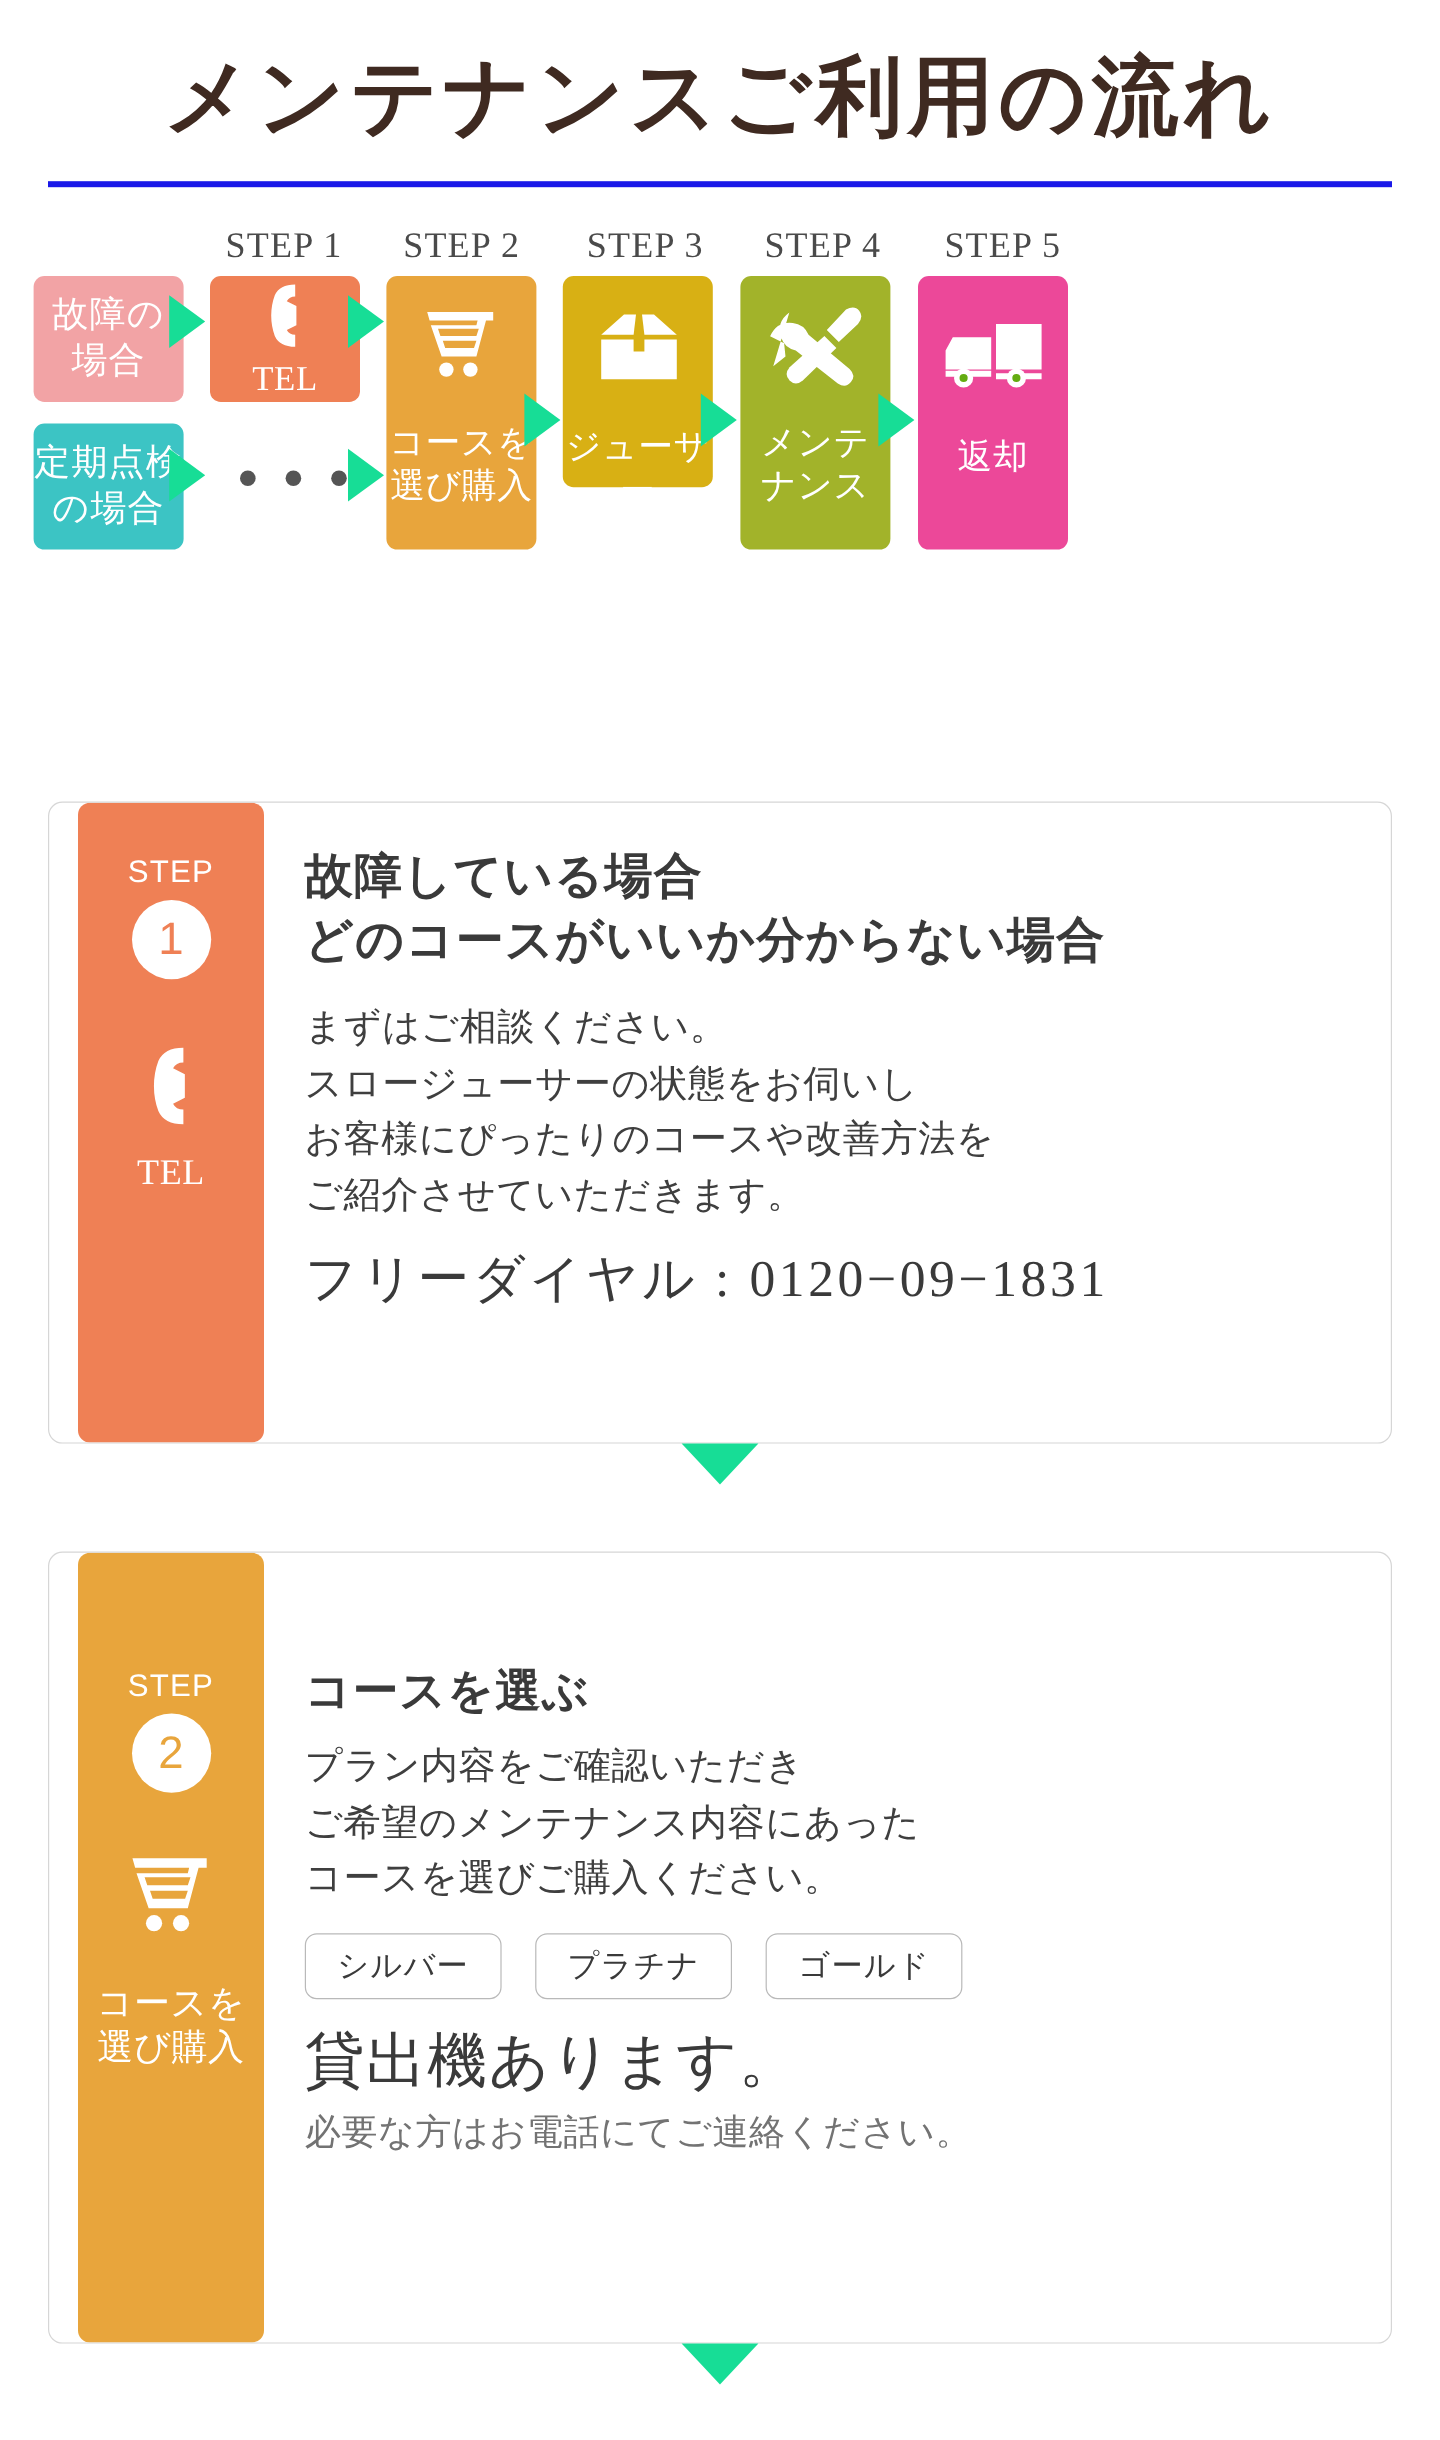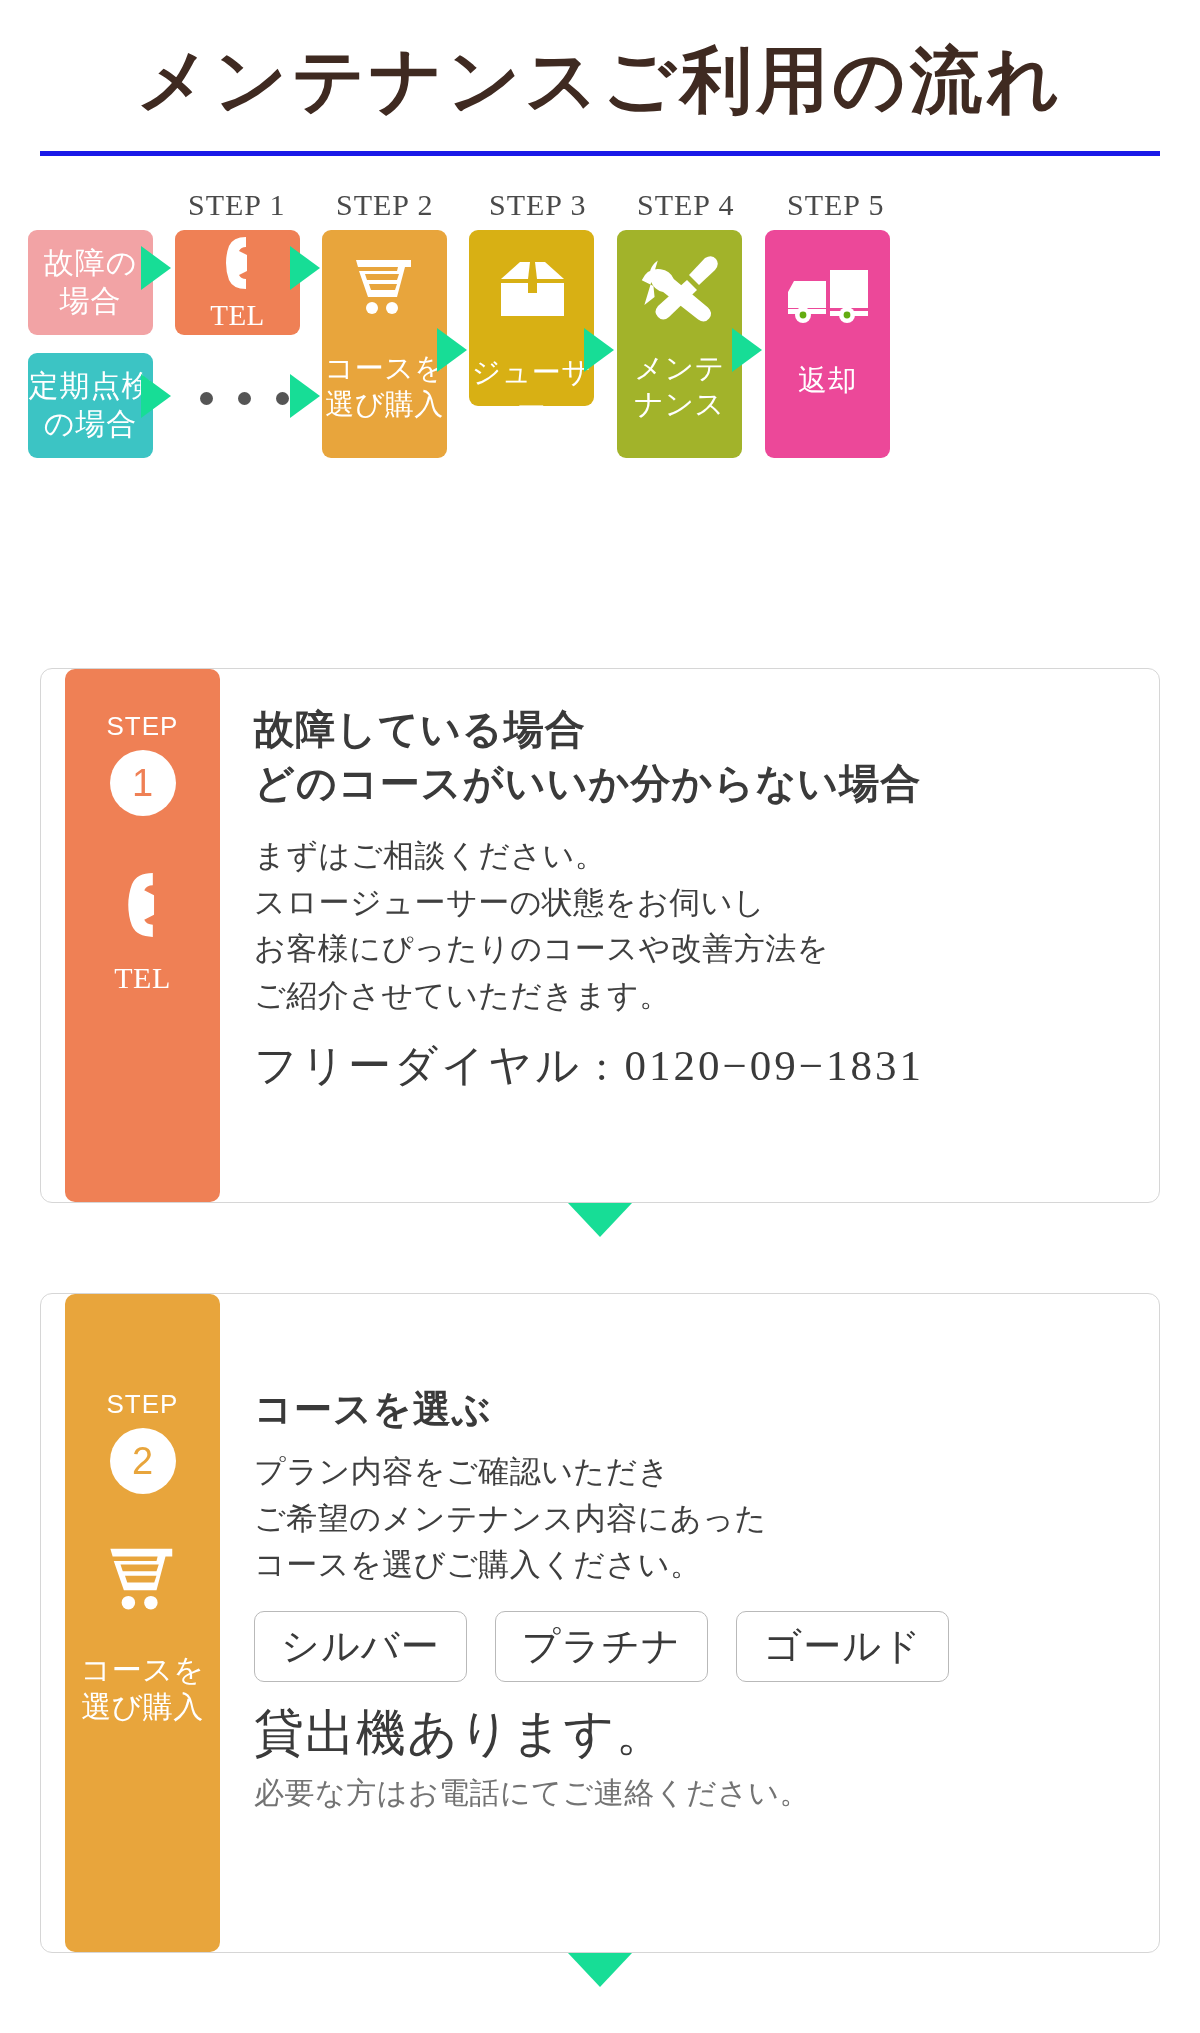--- a/index.html
+++ b/index.html
@@ -171,21 +171,21 @@
     color: #3a3a3a;
     letter-spacing: 3px;
     margin-top: 18px;
   }
 
   .course-row { display: flex; gap: 28px; margin: 22px 0 18px 0; }
   .course-btn {
     border: 1px solid #b9b9b9;
     border-radius: 10px;
     padding: 9px 26px;
-    font-size: 38px;
+    font-size: 26px;
     color: #3a3a3a;
     background: #ffffff;
     letter-spacing: 1px;
   }
 
   .rental-h { font-size: 50px; font-weight: 400; color: #3a3a3a; letter-spacing: 1px; }
   .rental-p { font-size: 30px; color: #737373; margin-top: 6px; letter-spacing: 0.5px; }
 
   .down-tri {
     position: absolute;

